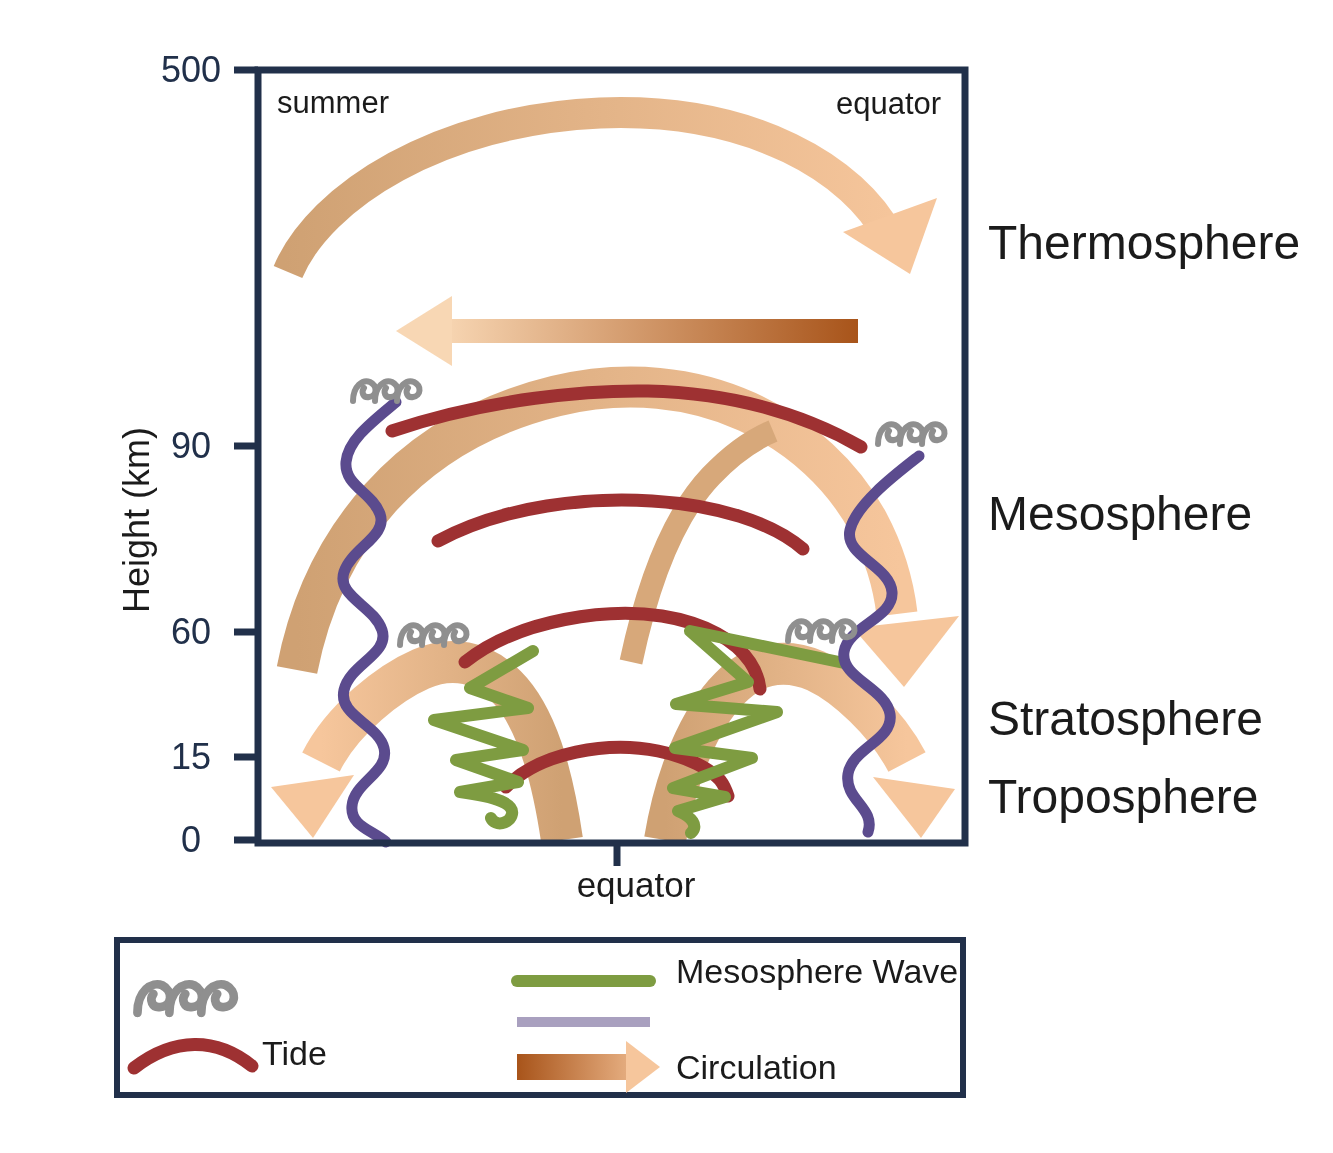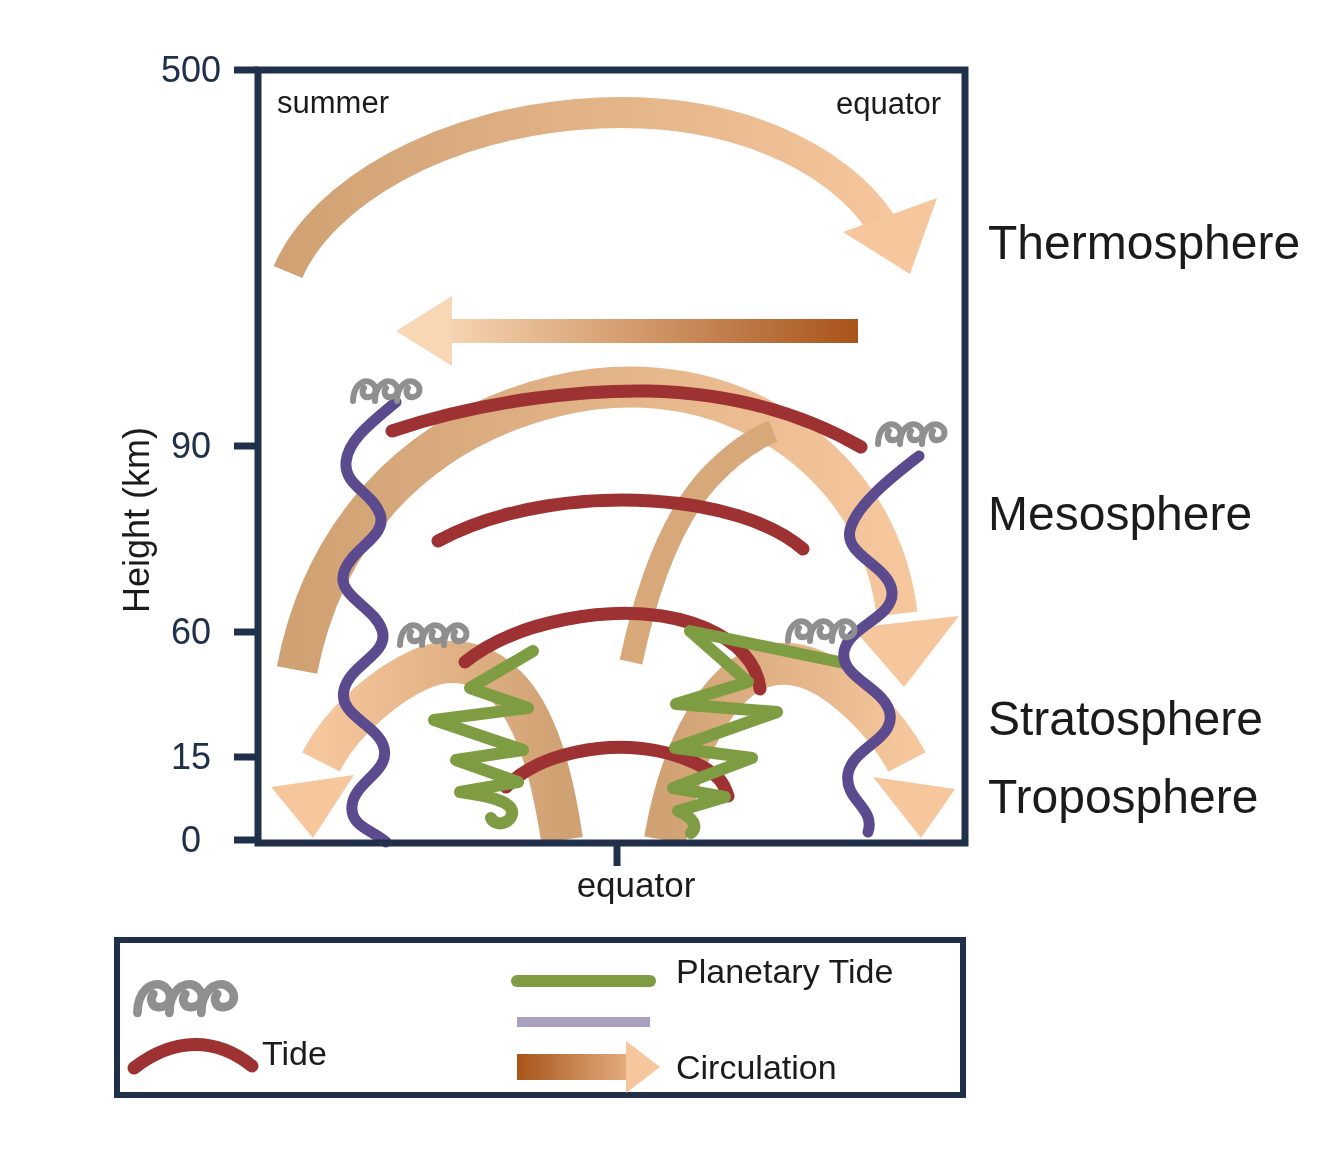--- a/index.html
+++ b/index.html
@@ -128,16 +128,16 @@
 <div class="lbl season vcenter" style="left:836px;top:103px">equator</div>
 
 <div class="lbl layer vcenter" style="left:988px;top:243px">Thermosphere</div>
 <div class="lbl layer vcenter" style="left:988px;top:514px">Mesosphere</div>
 <div class="lbl layer vcenter" style="left:988px;top:797px">Troposphere</div>
 <div class="lbl layer vcenter" style="left:988px;top:719px">Stratosphere</div>
 
 <div class="lbl equator center" style="left:618px;top:884px">equator</div>
 
 <div class="lbl legend-lbl vcenter" style="left:262px;top:1053px">Tide</div>
-<div class="lbl legend-lbl vcenter" style="left:676px;top:971px">Planetary Tide</div>
+<div class="lbl legend-lbl vcenter" style="left:676px;top:971px">Mesosphere Wave</div>
 <div class="lbl legend-lbl vcenter" style="left:676px;top:1067px">Circulation</div>
 
 </div>
 
 </body></html>

